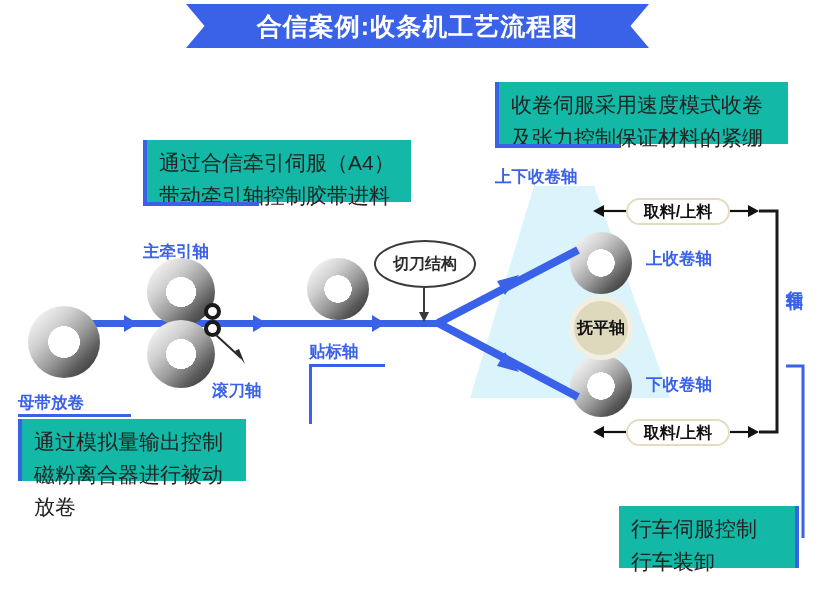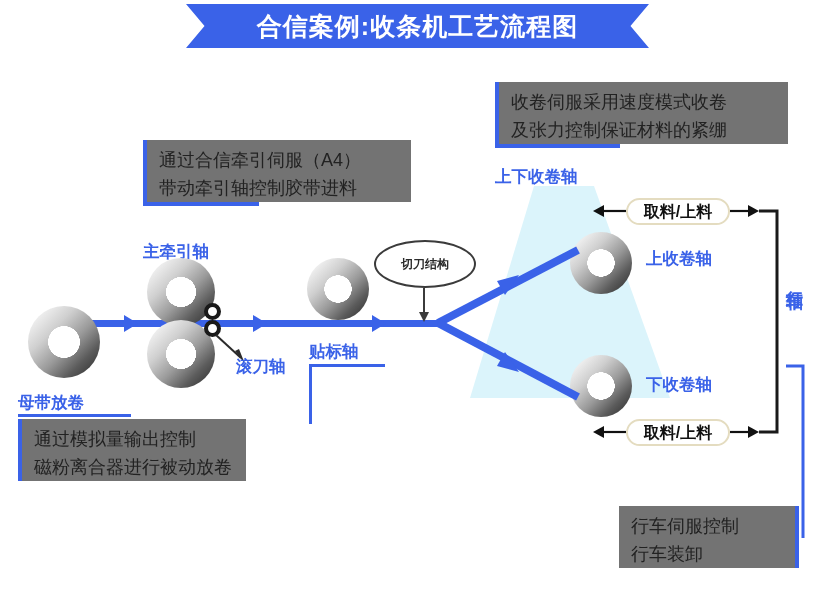--- a/index.html
+++ b/index.html
@@ -18,22 +18,22 @@
     -webkit-clip-path: polygon(0 0, 100% 0, 96% 50%, 100% 100%, 0 100%, 4% 50%);
     clip-path: polygon(0 0, 100% 0, 96% 50%, 100% 100%, 0 100%, 4% 50%);
   }
   .banner-text {
     font-size:25px; font-weight:bold; letter-spacing:1px;
     color:#ffffff; white-space:nowrap;
   }
 
   
   .note {
-    position:absolute; background:#737373; color:#222;
-    font-size:18px; line-height:1.55; padding:7px 10px 7px 12px;
+    position:absolute; background:#14b8a6; color:#222;
+    font-size:21px; line-height:1.55; padding:7px 10px 7px 12px;
     white-space:pre-line;
   }
   .note.lb { border-left:4px solid #3a62e8; }
   .note.rb { border-right:4px solid #3a62e8; text-align:left; padding-right:12px; }
 
   
   .lacc {
     position:absolute; background:#3a62e8; height:4px;
   }
 
@@ -61,21 +61,21 @@
   .cring { position:absolute; border:4.5px solid #1a1a1a; border-radius:50%; background:#fff; }
 
   
   .hline { position:absolute; background:#3a62e8; height:7px; }
   svg.ov { position:absolute; left:0; top:0; width:831px; height:598px; overflow:visible; }
 
   
   .ellipse {
     position:absolute; border:2px solid #3b3b3b; border-radius:50%;
     background:#fff; display:flex; align-items:center; justify-content:center;
-    color:#2b2b2b; font-size:12px; font-weight:bold; white-space:nowrap;
+    color:#2b2b2b; font-size:16px; font-weight:bold; white-space:nowrap;
   }
 
   
   .pill {
     position:absolute; border:2.5px solid #e4dcc0; border-radius:16px;
     background:#fff; display:flex; justify-content:center;
     color:#111; font-size:16px; font-weight:bold; white-space:nowrap;
     padding:2px 8px;
   }
 
@@ -128,20 +128,23 @@
   <div class="roller" style="left:147px; top:320px; width:68px; height:68px;"></div>
 
   <div class="roller" style="left:307px; top:258px; width:62px; height:62px;"></div>
 
   <div class="roller" style="left:570px; top:232px; width:62px; height:62px;"></div>
   <div class="roller" style="left:570px; top:355px; width:62px; height:62px;"></div>
 
   <div class="cring" style="left:204px; top:303px; width:17px; height:17px;"></div>
   <div class="cring" style="left:204px; top:320px; width:17px; height:17px;"></div>
 
+  <div class="bcircle" style="left:569px; top:296px; width:64px; height:64px;">
+    <span>抚平轴</span>
+  </div>
 
   <div class="ellipse" style="left:374px; top:240px; width:102px; height:48px;">
     <span>切刀结构</span>
   </div>
 
   <div class="pill" style="left:626px; top:198px; width:104px; height:27px;">
     <span>取料/上料</span>
   </div>
   <div class="pill" style="left:626px; top:419px; width:104px; height:27px;">
     <span>取料/上料</span>
@@ -194,21 +197,21 @@
 
     <g stroke="#1a1a1a" stroke-width="3" fill="none">
       <path d="M759,211 L777,211 L777,432 L759,432"></path>
     </g>
 
     <g stroke="#3a62e8" stroke-width="3" fill="none">
       <path d="M786,366 L803,366 L803,538"></path>
     </g>
   </svg>
 
-  <div class="lbl" style="left:212px; top:356px;margin-left:24px;">滚刀轴</div>
+  <div class="lbl" style="left:212px; top:380px;">滚刀轴</div>
 
   <div class="lbl" style="left:18px; top:392px;">母带放卷</div>
   <div class="ulbar" style="left:18px; top:414px; width:113px;"></div>
   <div class="note lb" style="left:18px; top:419px; width:228px; height:62px;">通过模拟量输出控制
 磁粉离合器进行被动放卷</div>
 
   <div class="lbl" style="left:309px; top:341px;">贴标轴</div>
   <div class="ulbar" style="left:309px; top:364px; width:76px;"></div>
   <div class="vbar" style="left:309px; top:364px; height:60px;"></div>
 

